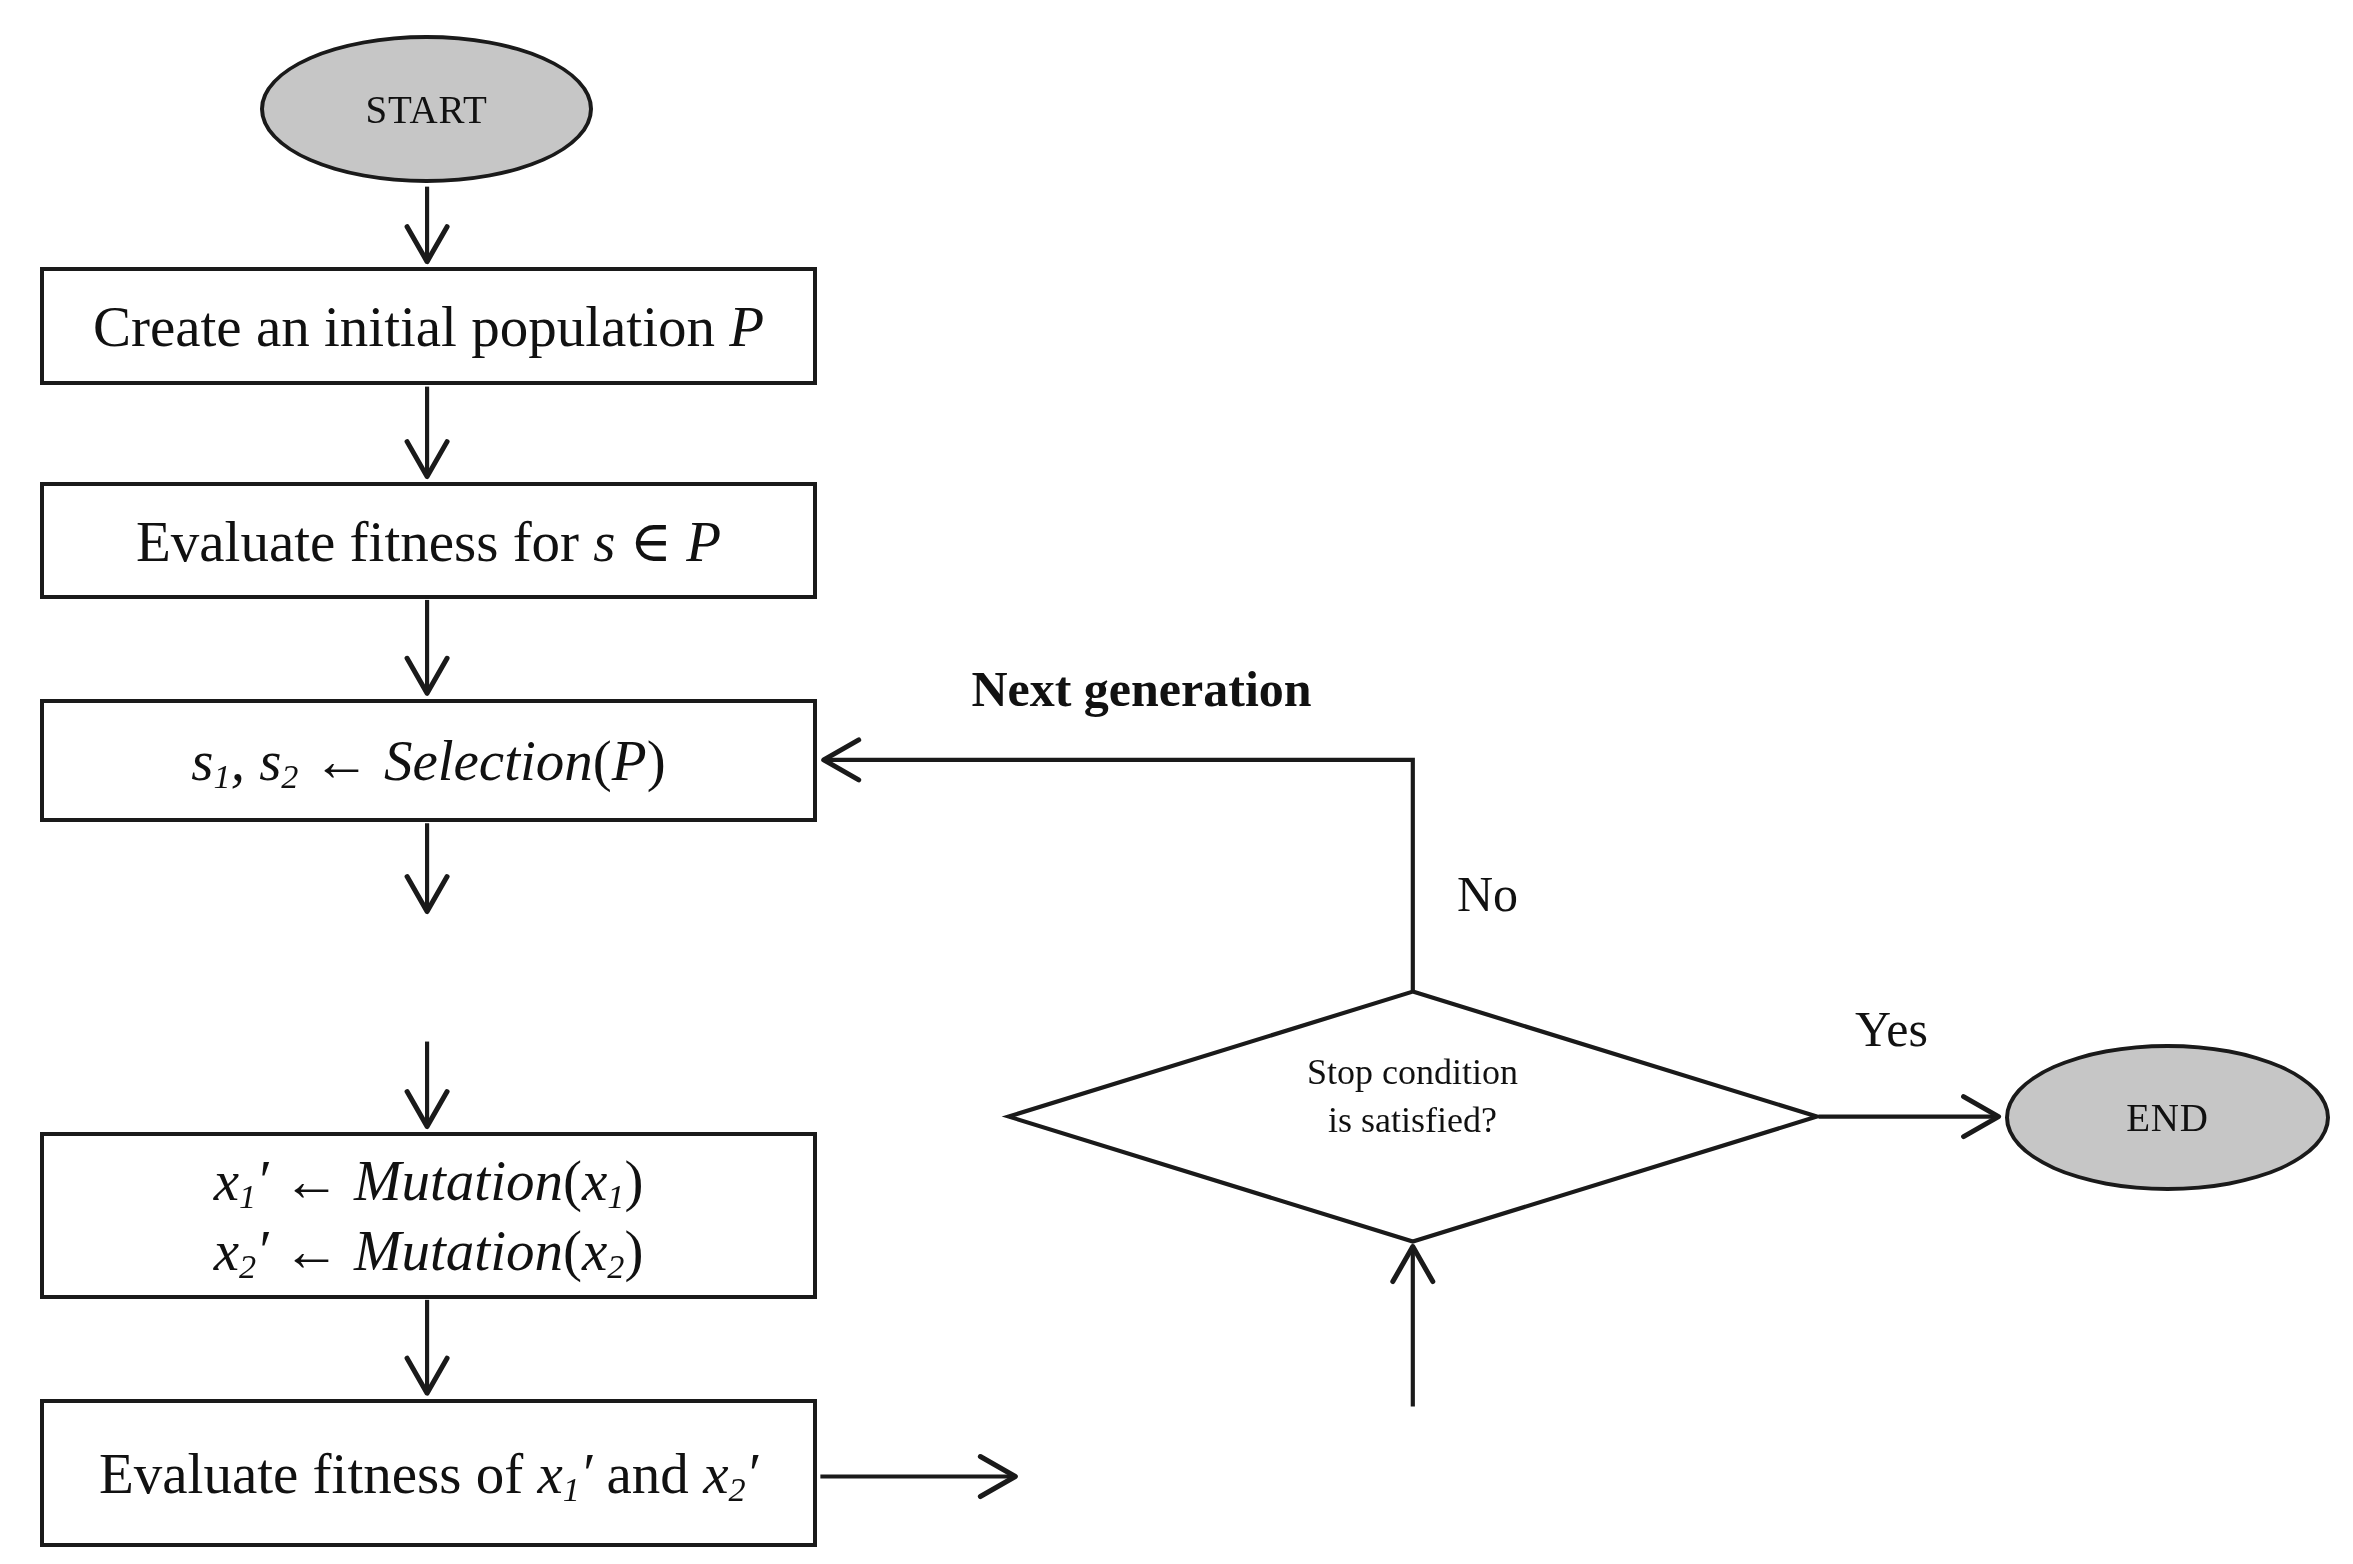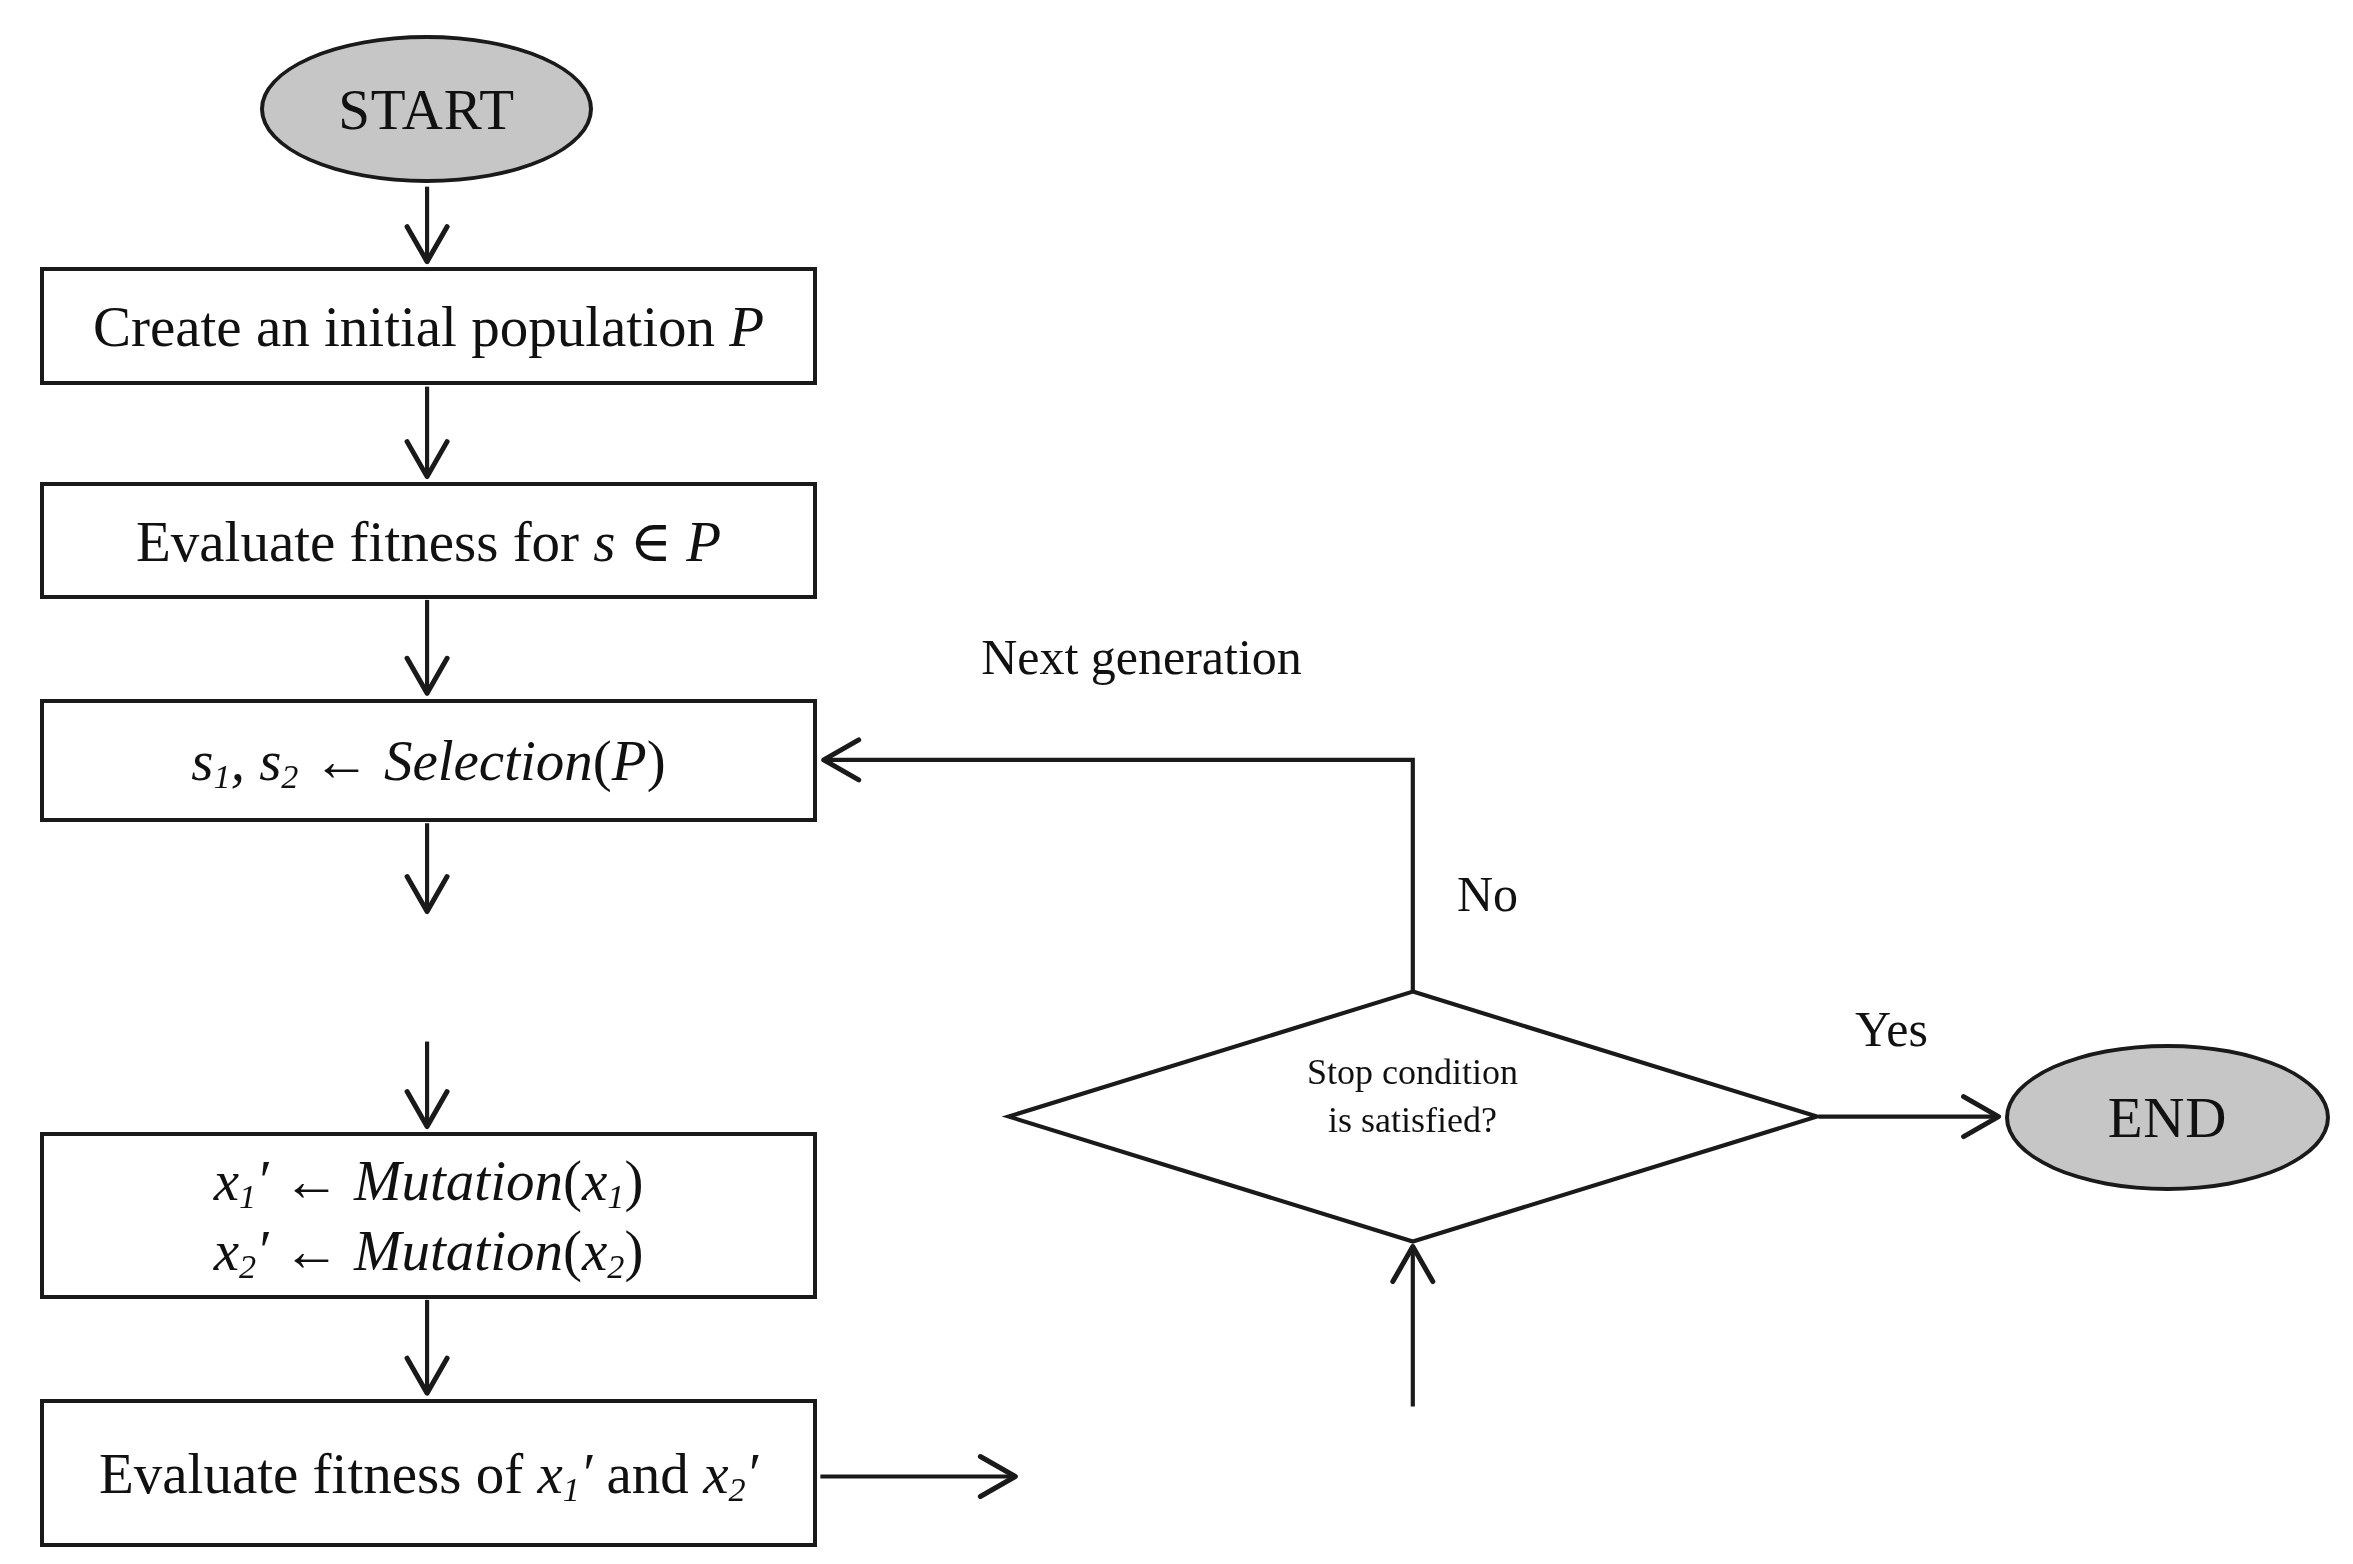--- a/index.html
+++ b/index.html
@@ -6,21 +6,21 @@
   #canvas{
     position:relative;width:2354px;height:1564px;background:#ffffff;overflow:hidden;
     font-family:"Liberation Serif","DejaVu Serif",serif;color:#111111;
   }
   #wires{position:absolute;left:0;top:0;width:2354px;height:1564px;z-index:1;}
   .node{
     position:absolute;z-index:2;display:flex;align-items:center;justify-content:center;
     box-sizing:border-box;text-align:center;
   }
   .box{background:#ffffff;border:4.2px solid #1a1a1a;font-size:57px;}
-  .terminal{background:#c6c6c6;border:4.2px solid #1a1a1a;border-radius:50%;font-size:57px;letter-spacing:0.8px;}
+  .terminal{background:#c6c6c6;border:4.2px solid #1a1a1a;border-radius:50%;font-size:39px;letter-spacing:0.8px;}
   .lbl{position:absolute;z-index:2;font-size:50px;white-space:nowrap;}
   .lbl.center{text-align:center;}
   .dtext{position:absolute;z-index:2;font-size:36px;line-height:1.32;text-align:center;}
   .line{white-space:nowrap;}
   .col{display:flex;flex-direction:column;gap:5px;align-items:center;}
   .i{font-style:italic;}
   .r{font-style:normal;}
   sub{font-size:60%;line-height:0;vertical-align:-0.22em;font-style:italic;}
 </style>
 </head>
@@ -80,18 +80,18 @@
 
   <div class="dtext" style="left:1121px;top:1049px;width:583px;">
     <span style="display:block">Stop condition</span>
     <span style="display:block">is satisfied?</span>
   </div>
 
   <div class="node terminal" style="left:2005px;top:1044px;width:325px;height:147px;">
     <span>END</span>
   </div>
 
-  <div class="lbl center" style="left:883px;top:628px;width:517px;">Next generation</div>
+  <div class="lbl center" style="left:883px;top:660px;width:517px;font-weight:bold;">Next generation</div>
   <div class="lbl" style="left:1457px;top:865px;">No</div>
   <div class="lbl center" style="left:1804px;top:1000px;width:175px;">Yes</div>
 
 </div>
 
 
 </body></html>

